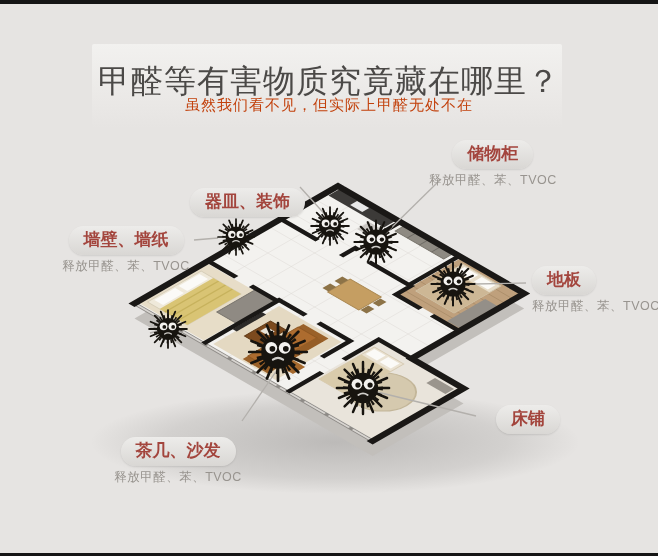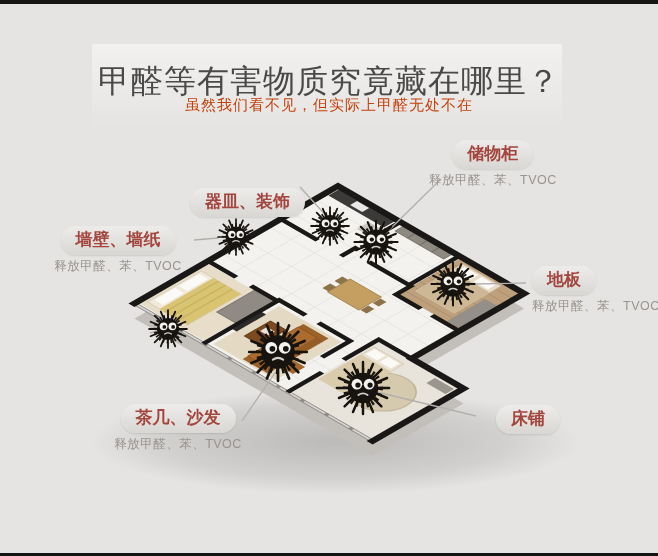--- a/index.html
+++ b/index.html
@@ -169,34 +169,34 @@
 
 <div class="callout center" style="left:180px;top:156px;width:135px;margin-top:32px;">
   <div class="pill">器皿、装饰</div>
 </div>
 
 <div class="callout" style="left:429px;top:140px;text-align:center;">
   <div class="pill">储物柜</div>
   <div class="sub">释放甲醛、苯、TVOC</div>
 </div>
 
-<div class="callout center" style="left:42px;top:226px;width:152px;">
+<div class="callout center" style="left:50px;top:226px;width:152px;">
   <div class="pill">墙壁、墙纸</div>
   <div class="sub">释放甲醛、苯、TVOC</div>
 </div>
 
 <div class="callout" style="left:524px;top:266px;margin-left:8px;">
   <div class="pill">地板</div>
   <div class="sub">释放甲醛、苯、TVOC</div>
 </div>
 
 <div class="callout center" style="left:22px;top:318px;width:146px;">
 </div>
 
-<div class="callout center" style="left:102px;top:404px;width:152px;text-align:center;">
+<div class="callout center" style="left:102px;top:437px;width:152px;text-align:center;">
   <div class="pill">茶几、沙发</div>
   <div class="sub">释放甲醛、苯、TVOC</div>
 </div>
 
 <div class="callout" style="left:496px;top:405px;">
   <div class="pill">床铺</div>
 </div>
 
 <div class="bottom-bar"></div>
 

